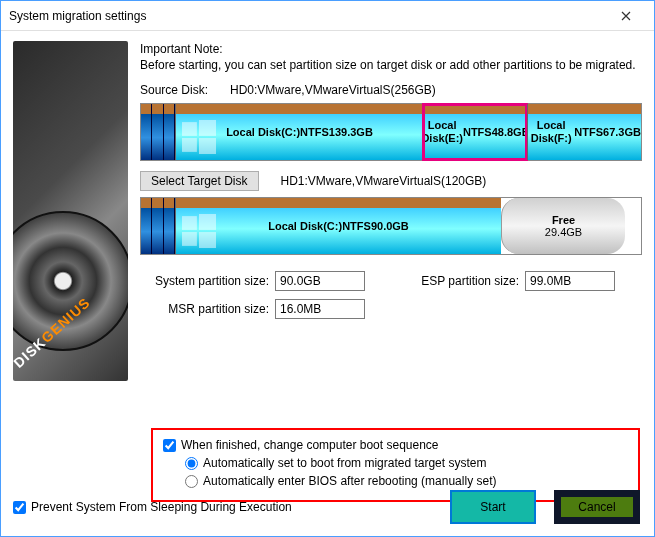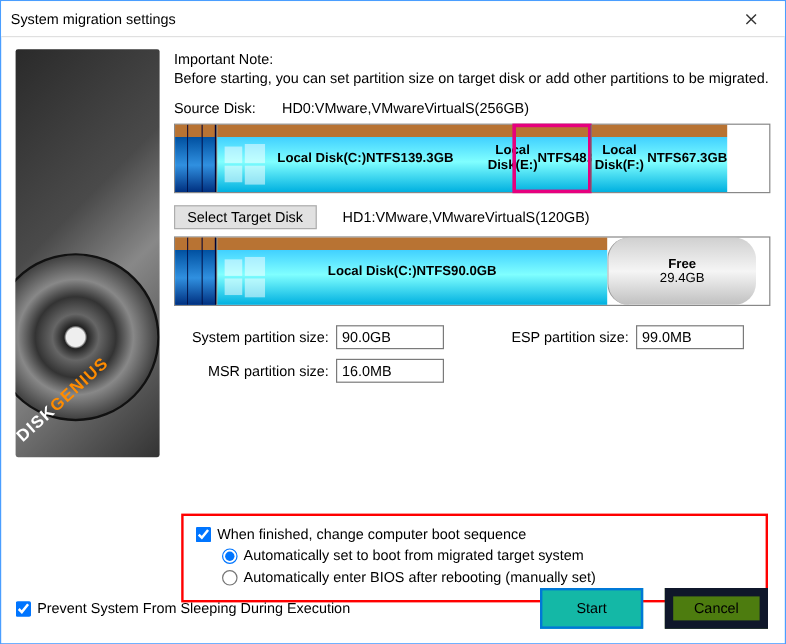--- a/index.html
+++ b/index.html
@@ -80,21 +80,21 @@
             <svg class="winflag" viewBox="0 0 32 32">
               <rect x="0" y="2" width="14" height="13" fill="#fff"></rect>
               <rect x="16" y="0" width="16" height="15" fill="#fff"></rect>
               <rect x="0" y="17" width="14" height="13" fill="#fff"></rect>
               <rect x="16" y="17" width="16" height="15" fill="#fff"></rect>
             </svg>
             <b>Local Disk(C:)</b>
             <b>NTFS</b>
             <b>139.3GB</b>
           </div>
-          <div class="part hl" style="width: 64px;">
+          <div class="part hl" style="width: 104px;">
             <b>Local Disk(E:)</b>
             <b>NTFS</b>
             <b>48.8GB</b>
           </div>
           <div class="part" style="width: 114px;">
             <b>Local Disk(F:)</b>
             <b>NTFS</b>
             <b>67.3GB</b>
           </div>
         </div>

